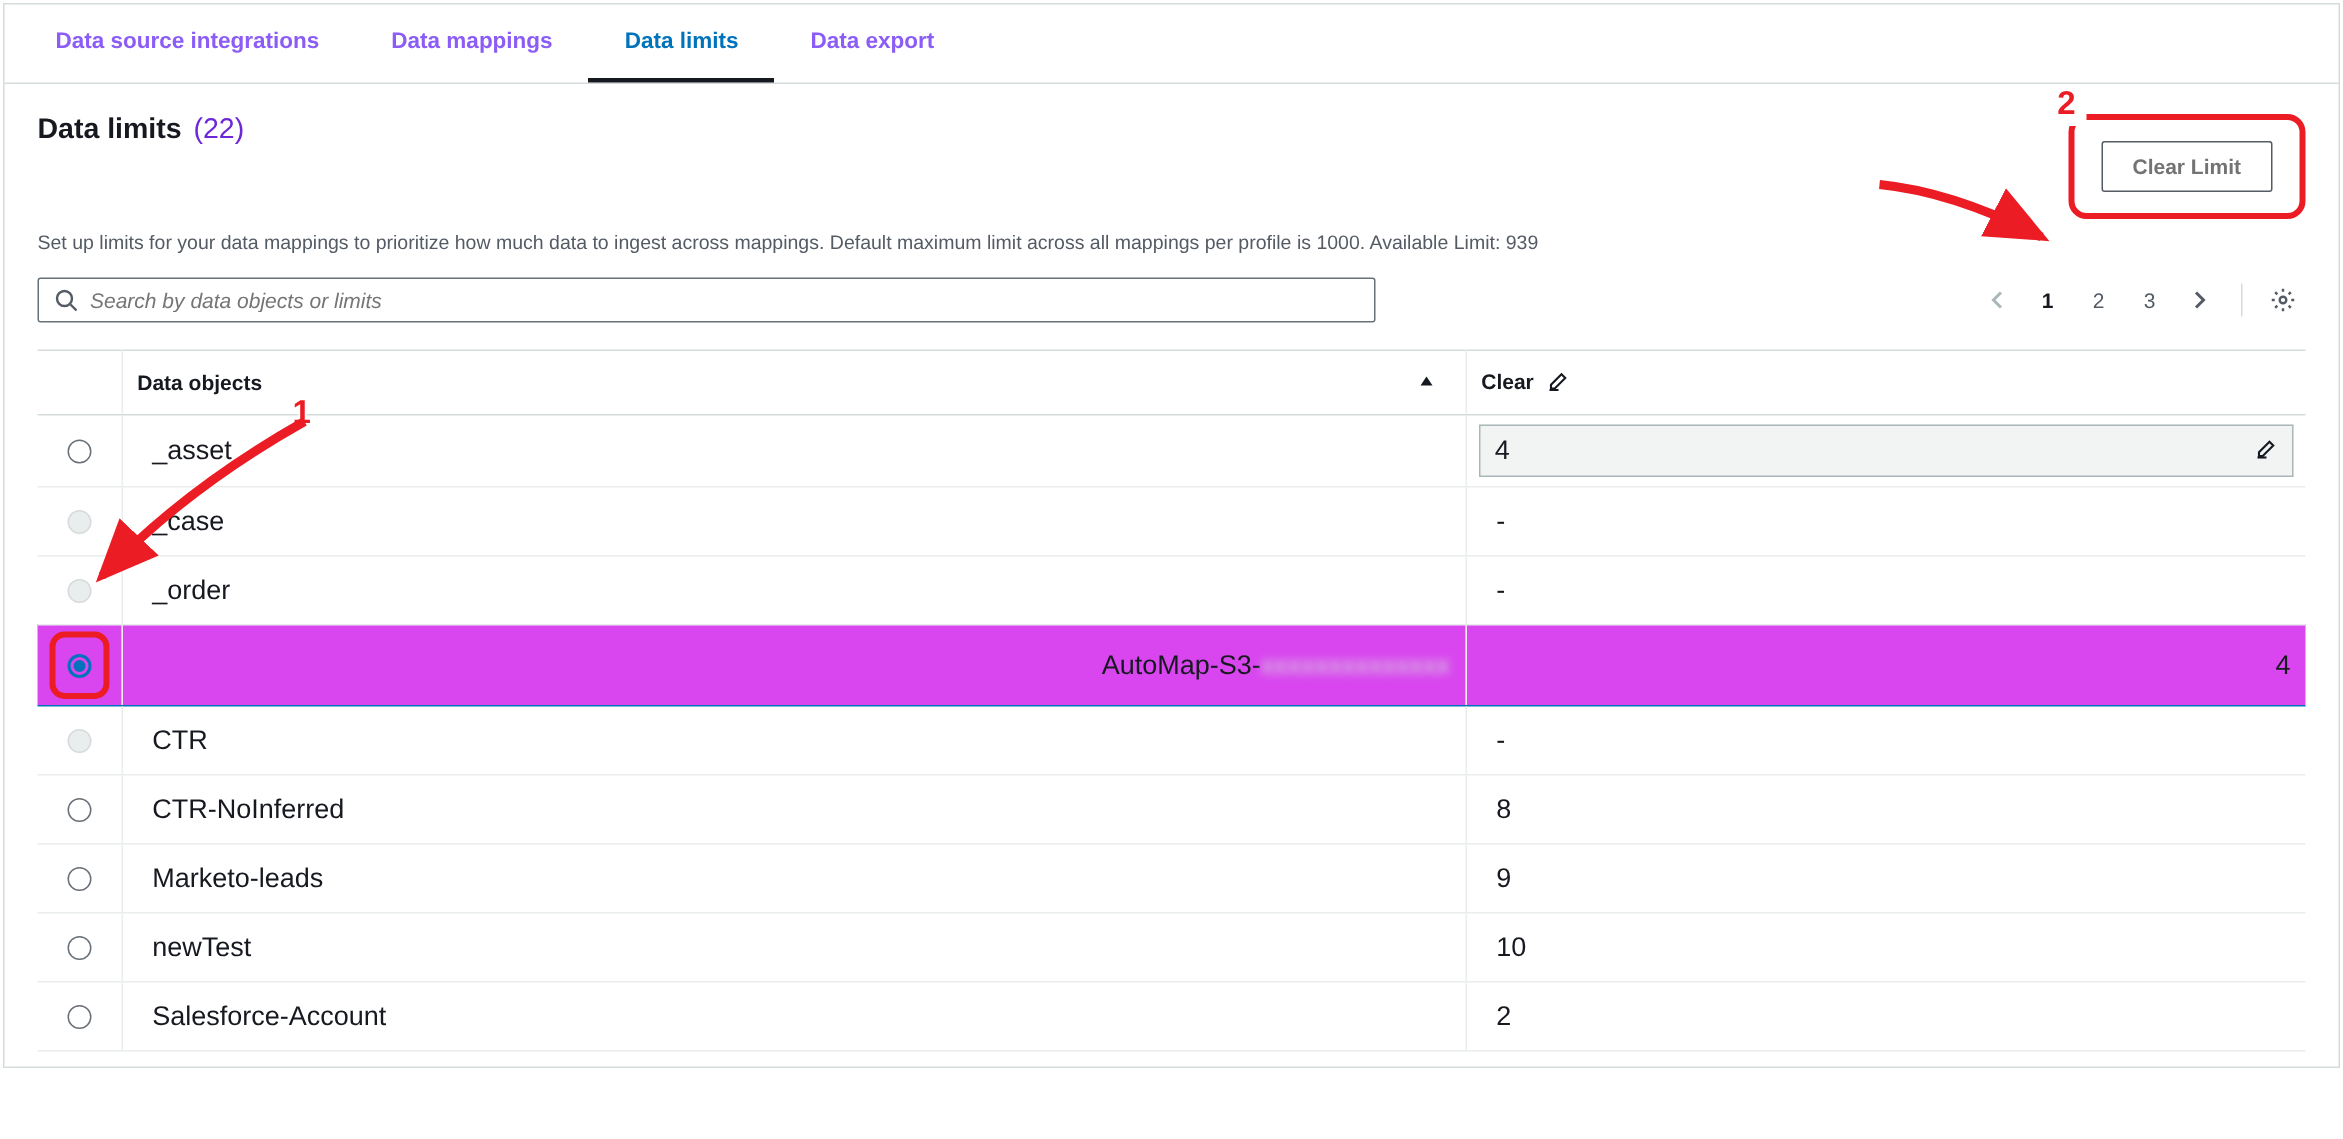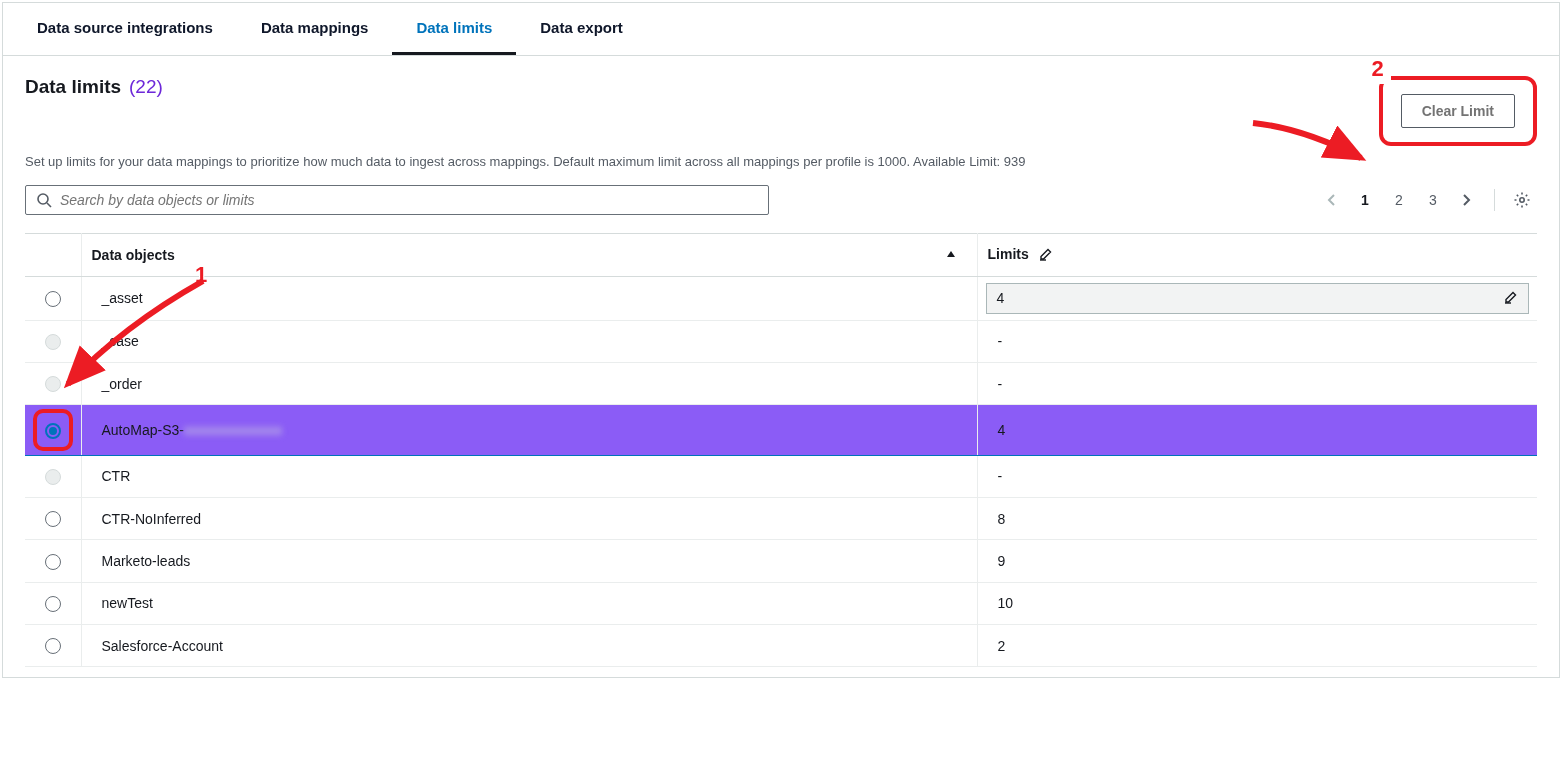--- a/index.html
+++ b/index.html
@@ -16,21 +16,21 @@
 }
 .tabs {
   display: flex;
   border-bottom: 1px solid #d5dbdb;
   padding: 0 10px;
 }
 .tab {
   padding: 16px 24px;
   font-size: 15px;
   font-weight: 700;
-  color: #0f172a;
+  color: #8b5cf6;
   cursor: pointer;
   border-bottom: 3px solid transparent;
 }
 .tab.active {
   color: #0073bb;
   border-bottom: 3px solid #16191f;
 }
 .content {
   padding: 20px 22px 10px 22px;
 }
@@ -99,21 +99,21 @@
   display: flex;
   justify-content: space-between;
   align-items: center;
   margin-bottom: 0;
 }
 .search-box {
   display: flex;
   align-items: center;
   border: 1px solid #687078;
   border-radius: 2px;
-  width: 744px;
+  width: 892px;
   padding: 6px 10px;
 }
 .search-box svg { margin-right: 8px; flex-shrink: 0; }
 .search-box input {
   border: none;
   outline: none;
   font-size: 14px;
   width: 100%;
   font-style: italic;
   color: #687078;
@@ -156,24 +156,25 @@
   position: relative;
 }
 .table th.col-radio { width: 56px; border-right: 1px solid #eaeded; }
 .table th.col-obj { border-right: 1px solid #eaeded; margin-left: 39px; }
 .table th.col-lim { width: 560px; }
 .sort-icon { margin-left: auto; float: right; margin-right: 10px; }
 .edit-icon-header { margin-left: 6px; vertical-align: middle; }
 .table td {
   padding: 12px 10px;
   border-bottom: 1px solid #eaeded;
-  font-size: 14px;
+  font-size: 18px;
 }
 .table tr.selected {
-  background: #8b5cf6;
+  background: #d946ef;
+  text-align: right;
 }
 .table tr.selected td {
   border-top: 1px solid #0073bb;
   border-bottom: 1px solid #0073bb;
 }
 .radio {
   width: 16px;
   height: 16px;
   border: 1.5px solid #687078;
   border-radius: 50%;
@@ -311,21 +312,21 @@
           <th class="col-radio"></th>
           <th class="col-obj">
             <span>Data objects</span>
             <span class="sort-icon">
               <svg width="12" height="12" viewBox="0 0 12 12">
                   <path d="M2 9 L6 3 L10 9 Z" fill="#16191f"></path>
                 </svg>
             </span>
           </th>
           <th class="col-lim">
-            <span>Limits</span>
+            <span>Clear</span>
             <span class="edit-icon-header">
               <svg width="14" height="14" viewBox="0 0 14 14">
                   <path d="M2 12 L2 9.5 L9 2.5 L11.5 5 L4.5 12 Z M2 12 L4.5 12" stroke="#16191f" stroke-width="1.4" fill="none"></path>
                   <line x1="1" y1="13" x2="7" y2="13" stroke="#16191f" stroke-width="1.4"></line>
                 </svg>
             </span>
           </th>
         </tr>
       </thead>
       <tbody>

